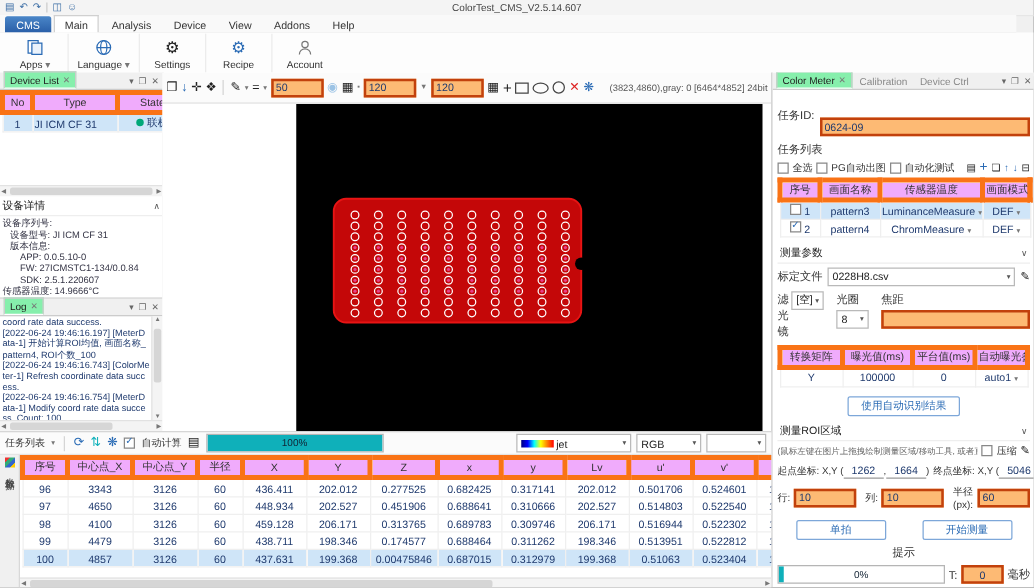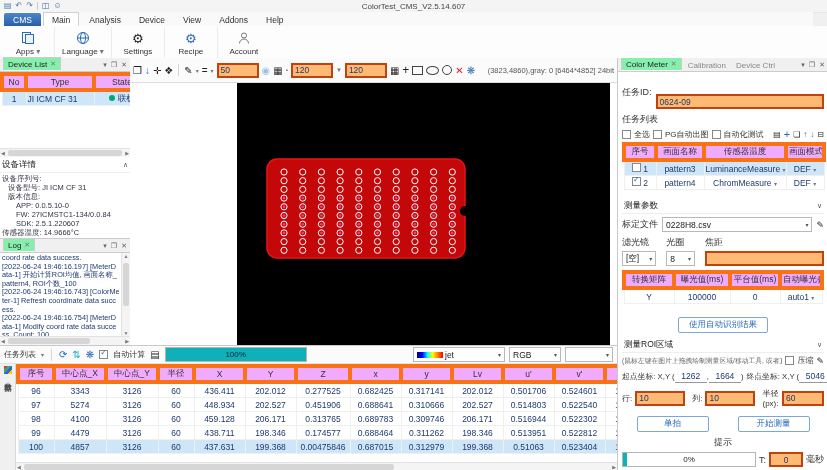--- a/index.html
+++ b/index.html
@@ -481,21 +481,21 @@
       </div>
       <div style="display:flex;align-items:center;gap:4px;margin-top:3px">
         <span class="lbl">标定文件</span>
         <div class="combo" style="flex:1">
           <span>0228H8.csv</span>
             <span class="car">▾</span>
         </div>
         <span class="icn">✎</span>
       </div>
       <div style="display:flex;gap:10px;margin-top:4px">
-        <div style="display:flex;flex-direction:column;gap:2px;width:62px">
+        <div style="display:flex;flex-direction:row;gap:2px;width:62px">
           <span class="lbl">滤光镜</span>
           <div class="combo">
               <span>[空]</span>
               <span class="car">▾</span>
             </div>
         </div>
         <div style="display:flex;flex-direction:column;gap:2px;width:52px">
           <span class="lbl">光圈</span>
           <div class="combo">
               <span>8</span>
@@ -647,21 +647,21 @@
                   <td>0.682425</td>
                   <td>0.317141</td>
                   <td>202.012</td>
                   <td>0.501706</td>
                   <td>0.524601</td>
                   <td>130.643</td>
                   <td>198.986</td>
                 </tr>
                 <tr>
                   <td>97</td>
-                  <td>5274</td>
+                  <td>4650</td>
                   <td>3126</td>
                   <td>60</td>
                   <td>448.934</td>
                   <td>202.527</td>
                   <td>0.451906</td>
                   <td>0.688641</td>
                   <td>0.310666</td>
                   <td>202.527</td>
                   <td>0.514803</td>
                   <td>0.522540</td>

